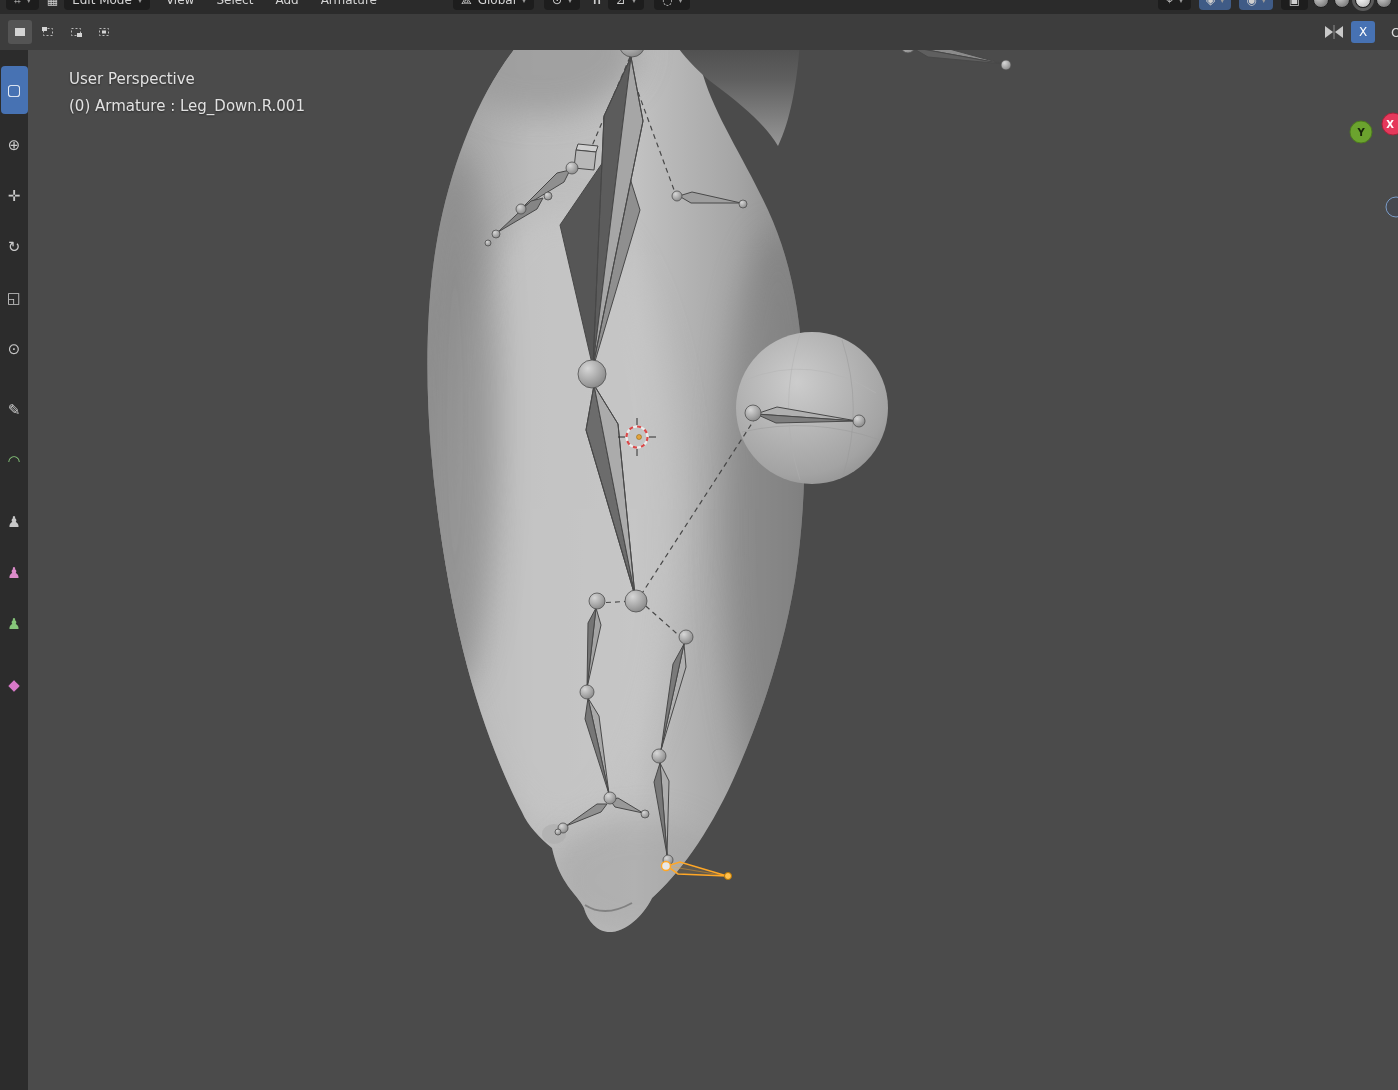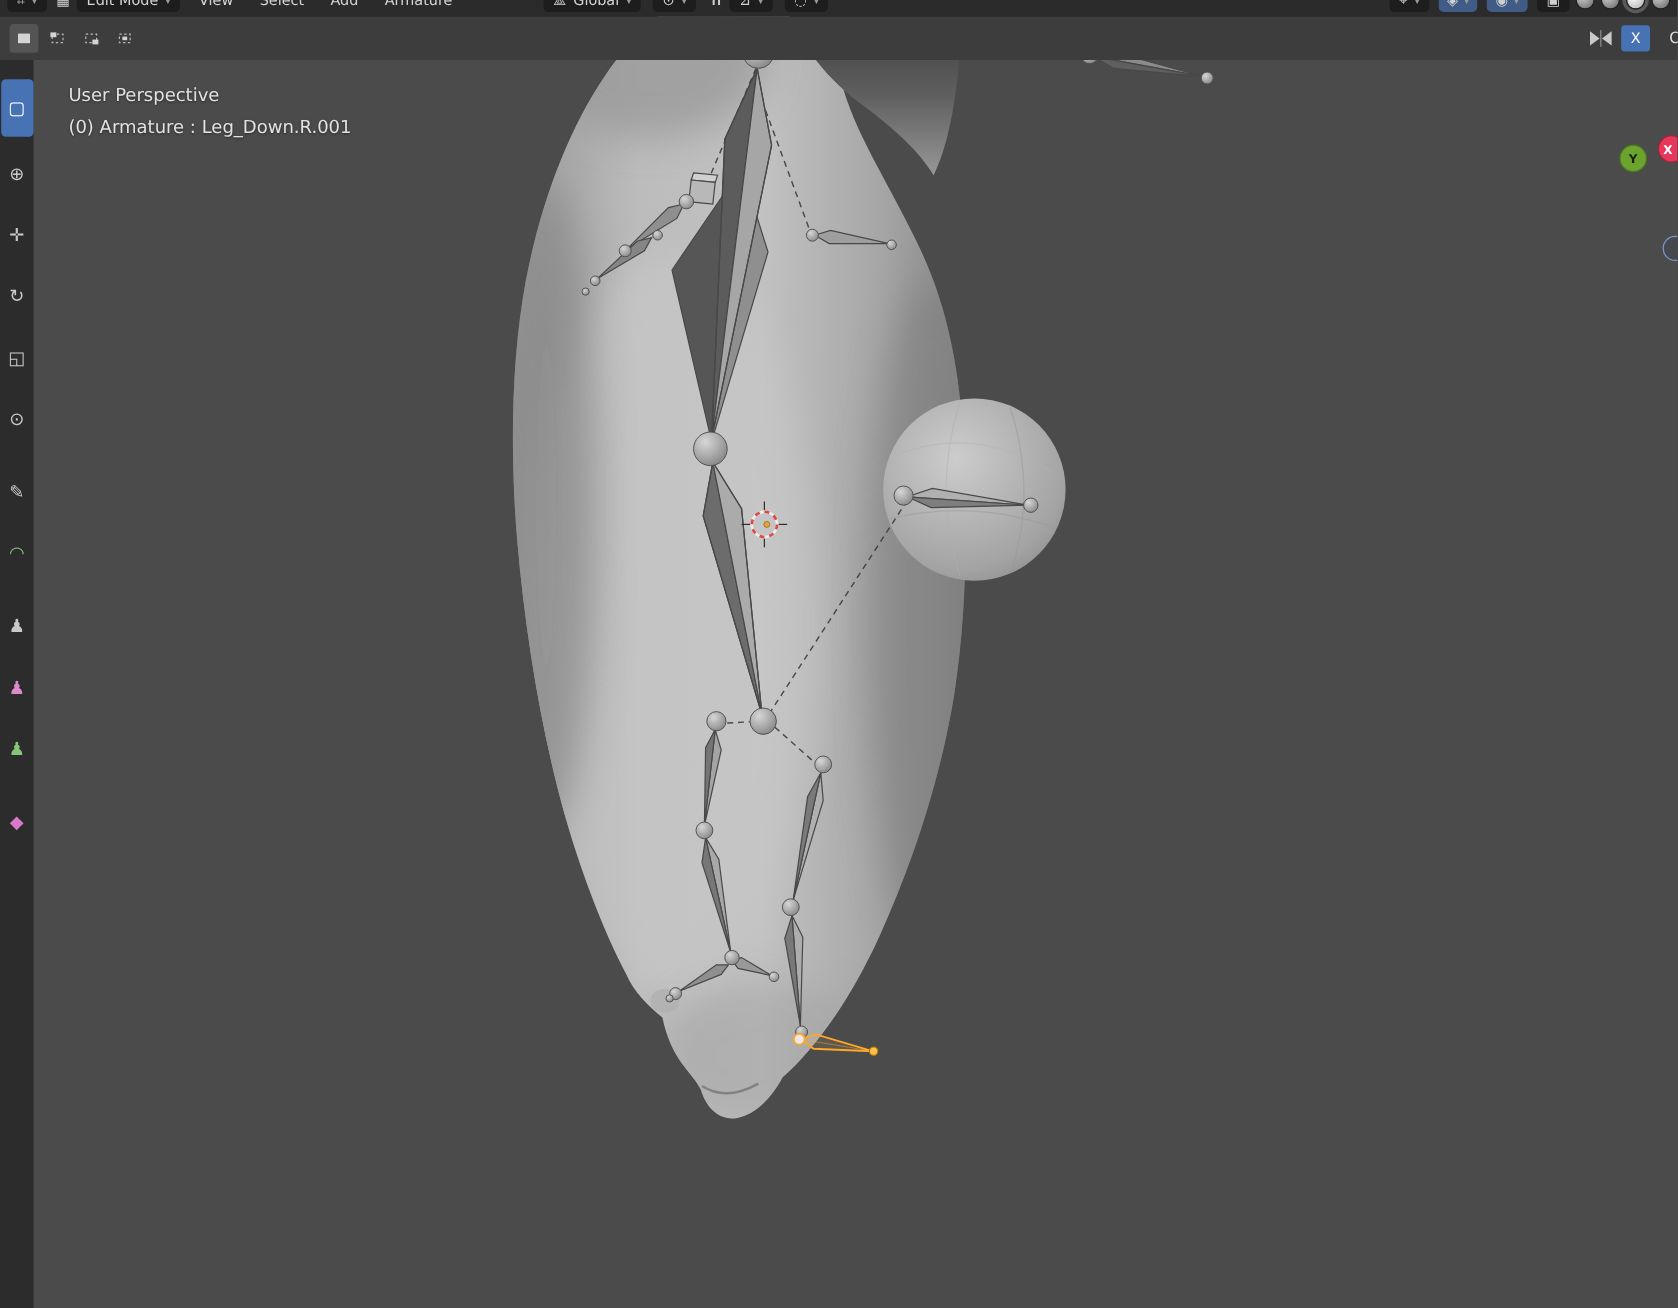--- a/index.html
+++ b/index.html
@@ -34,21 +34,21 @@
   
   .toolbar{position:absolute;top:50px;left:0;bottom:0;width:28px;background:#2c2c2c;z-index:8;
            display:flex;flex-direction:column;align-items:center;padding-top:16px;box-sizing:border-box}
   .tool{width:27px;height:40px;margin-bottom:11px;border-radius:4px;flex:none;
         display:flex;align-items:center;justify-content:center;font-size:15px;color:#c9c9c9}
   .tool.active{background:#4772b3;color:#fff;height:48px}
   .tool.grp{margin-top:10px}
   .tool.pink{color:#dd8ccb}.tool.green{color:#86c57a}.tool.magenta{color:#d879c9}
   
   .scene{position:absolute;inset:0;z-index:1}
-  .vtext{position:absolute;left:57px;color:#e2e2e2;font-size:15px;z-index:5;
+  .vtext{position:absolute;left:69px;color:#e2e2e2;font-size:15px;z-index:5;
          text-shadow:0 1px 2px rgba(0,0,0,.45)}
   .vtext.l1{top:70px}
   .vtext.l2{top:97px}
   .gizmo{position:absolute;top:112px;left:1338px;width:60px;height:110px;z-index:6}
 </style>
 </head>
 <body>
 
 <svg class="scene" width="1398" height="1090" viewBox="0 0 1398 1090">
   <defs>

